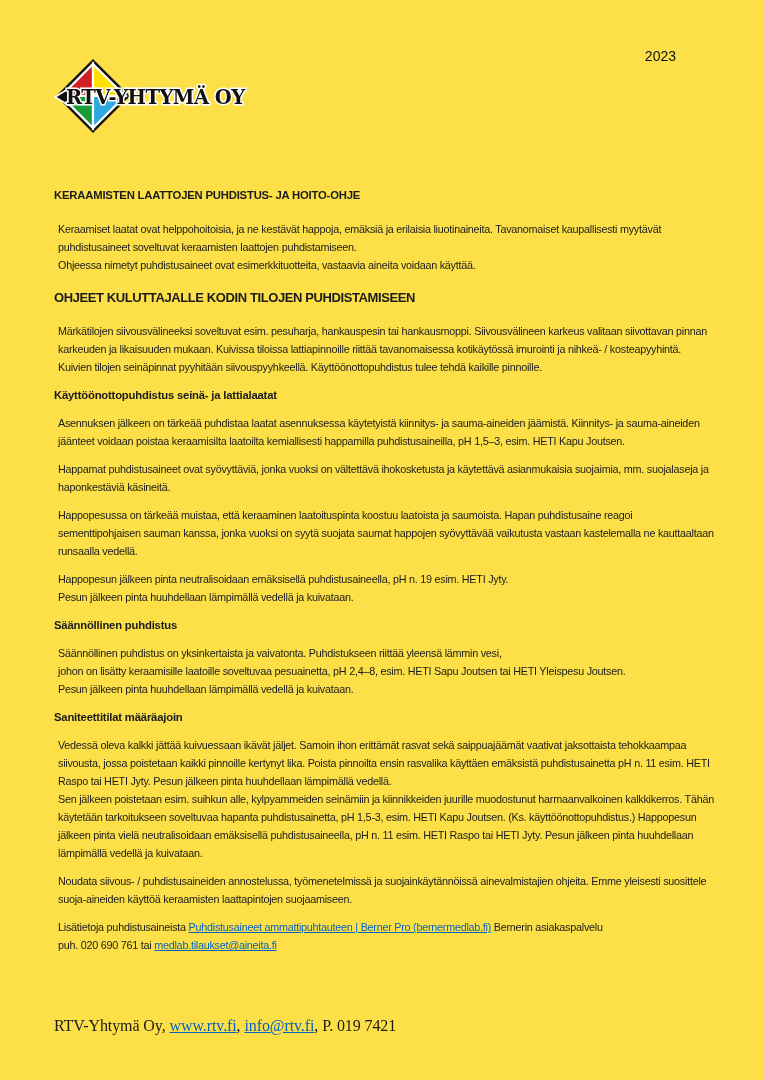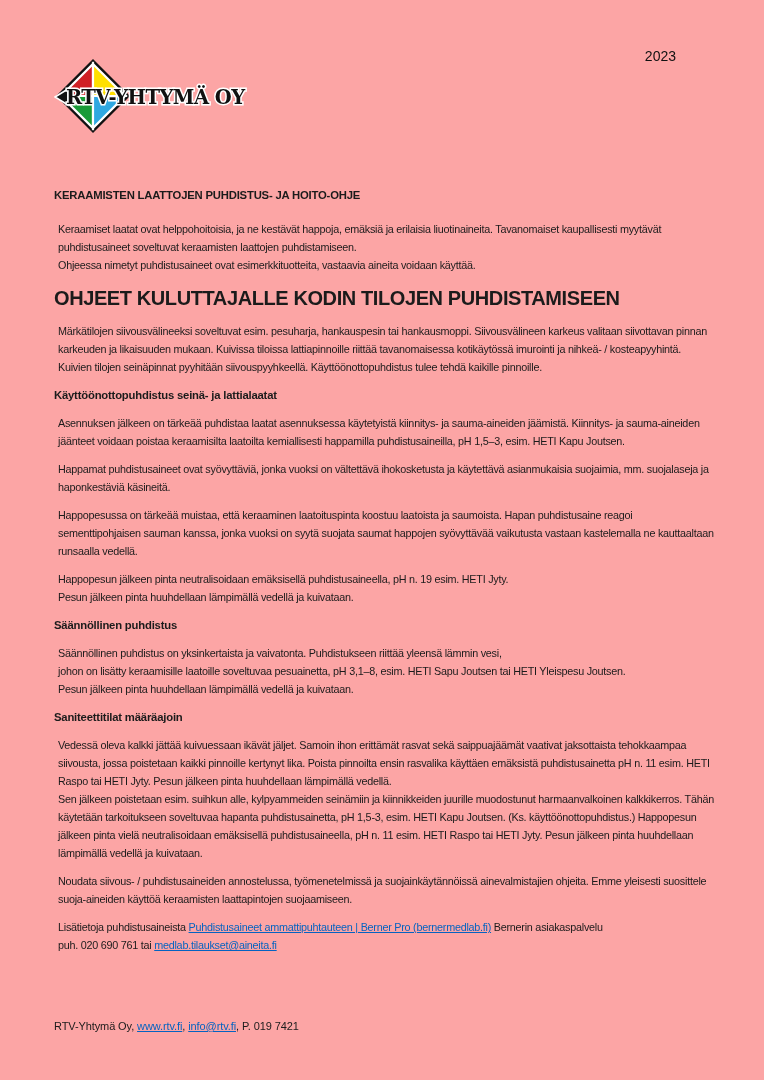--- a/index.html
+++ b/index.html
@@ -1,43 +1,43 @@
 <!DOCTYPE html>
 <html><head>
 <meta charset="utf-8">
 <style>
   html,body{margin:0;padding:0;background:#e9e9e9;}
   .page{
     position:relative;
     width:764px;height:1080px;
-    background:#fca5a5;
+    background:#fde047;
     font-family:"Liberation Sans",sans-serif;
     color:#1b1b1b;
     overflow:hidden;
   }
   .year{
     position:absolute;top:47px;right:88px;
     font-size:14px;line-height:18px;color:#111;
   }
   .logo{position:absolute;top:57px;left:54px;width:212px;height:82px;}
   .logo svg{display:block;}
   .content{
     position:absolute;top:177px;left:54px;width:666px;
     font-size:10.8px;line-height:18px;letter-spacing:-0.25px;
   }
   .para{margin:10px 4px 0;white-space:pre-line;}
   .h-small{margin:10px 0 0;font-size:11.3px;font-weight:bold;line-height:18px;letter-spacing:-0.2px;}
-  .h-large{margin:13px 0 0;font-size:20px;font-weight:bold;line-height:22px;letter-spacing:-0.4px;}
+  .h-large{margin:13px 0 0;font-size:13px;font-weight:bold;line-height:22px;letter-spacing:-0.4px;}
   .mt0{margin-top:9px;}
   .mt16{margin-top:16px;}
   .mt13{margin-top:13px;}
   a.doc-link{color:#0563c1;text-decoration:underline;cursor:pointer;}
   .footer{
     position:absolute;left:54px;top:1017px;
-    font-size:11px;line-height:18px;letter-spacing:-0.1px;
+    font-size:16px;line-height:18px;letter-spacing:-0.1px;font-family:Liberation Serif, serif;
   }
 </style>
 </head>
 <body>
 
 <div class="page">
 
   <div class="year">2023</div>
 
   <div class="logo">
@@ -63,21 +63,21 @@
     <h1 class="h-large">OHJEET KULUTTAJALLE KODIN TILOJEN PUHDISTAMISEEN</h1>
     <p class="para mt13">Märkätilojen siivousvälineeksi soveltuvat esim. pesuharja, hankauspesin tai hankausmoppi. Siivousvälineen karkeus valitaan siivottavan pinnan karkeuden ja likaisuuden mukaan. Kuivissa tiloissa lattiapinnoille riittää tavanomaisessa kotikäytössä imurointi ja nihkeä- / kosteapyyhintä. Kuivien tilojen seinäpinnat pyyhitään siivouspyyhkeellä. Käyttöönottopuhdistus tulee tehdä kaikille pinnoille.</p>
     <h3 class="h-small">Käyttöönottopuhdistus seinä- ja lattialaatat</h3>
     <p class="para">Asennuksen jälkeen on tärkeää puhdistaa laatat asennuksessa käytetyistä kiinnitys- ja sauma-aineiden jäämistä. Kiinnitys- ja sauma-aineiden jäänteet voidaan poistaa keraamisilta laatoilta kemiallisesti happamilla puhdistusaineilla, pH 1,5–3, esim. HETI Kapu Joutsen.</p>
     <p class="para">Happamat puhdistusaineet ovat syövyttäviä, jonka vuoksi on vältettävä ihokosketusta ja käytettävä asianmukaisia suojaimia, mm. suojalaseja ja haponkestäviä käsineitä.</p>
     <p class="para">Happopesussa on tärkeää muistaa, että keraaminen laatoituspinta koostuu laatoista ja saumoista. Hapan puhdistusaine reagoi sementtipohjaisen sauman kanssa, jonka vuoksi on syytä suojata saumat happojen syövyttävää vaikutusta vastaan kastelemalla ne kauttaaltaan runsaalla vedellä.</p>
     <p class="para">Happopesun jälkeen pinta neutralisoidaan emäksisellä puhdistusaineella, pH n. 19 esim. HETI Jyty.
 Pesun jälkeen pinta huuhdellaan lämpimällä vedellä ja kuivataan.</p>
     <h3 class="h-small">Säännöllinen puhdistus</h3>
     <p class="para">Säännöllinen puhdistus on yksinkertaista ja vaivatonta. Puhdistukseen riittää yleensä lämmin vesi,
-johon on lisätty keraamisille laatoille soveltuvaa pesuainetta, pH 3,1–8, esim. HETI Sapu Joutsen tai HETI Yleispesu Joutsen.
+johon on lisätty keraamisille laatoille soveltuvaa pesuainetta, pH 2,4–8, esim. HETI Sapu Joutsen tai HETI Yleispesu Joutsen.
 Pesun jälkeen pinta huuhdellaan lämpimällä vedellä ja kuivataan.</p>
     <h3 class="h-small">Saniteettitilat määräajoin</h3>
     <p class="para">Vedessä oleva kalkki jättää kuivuessaan ikävät jäljet. Samoin ihon erittämät rasvat sekä saippuajäämät vaativat jaksottaista tehokkaampaa siivousta, jossa poistetaan kaikki pinnoille kertynyt lika. Poista pinnoilta ensin rasvalika käyttäen emäksistä puhdistusainetta pH n. 11 esim. HETI Raspo tai HETI Jyty. Pesun jälkeen pinta huuhdellaan lämpimällä vedellä.
 Sen jälkeen poistetaan esim. suihkun alle, kylpyammeiden seinämiin ja kiinnikkeiden juurille muodostunut harmaanvalkoinen kalkkikerros. Tähän käytetään tarkoitukseen soveltuvaa hapanta puhdistusainetta, pH 1,5-3, esim. HETI Kapu Joutsen. (Ks. käyttöönottopuhdistus.) Happopesun jälkeen pinta vielä neutralisoidaan emäksisellä puhdistusaineella, pH n. 11 esim. HETI Raspo tai HETI Jyty. Pesun jälkeen pinta huuhdellaan lämpimällä vedellä ja kuivataan.</p>
     <p class="para">Noudata siivous- / puhdistusaineiden annostelussa, työmenetelmissä ja suojainkäytännöissä ainevalmistajien ohjeita. Emme yleisesti suosittele suoja-aineiden käyttöä keraamisten laattapintojen suojaamiseen.</p>
     <p class="para"><span>Lisätietoja puhdistusaineista </span><a class="doc-link">Puhdistusaineet ammattipuhtauteen | Berner Pro (bernermedlab.fi)</a><span> Bernerin asiakaspalvelu
 puh. 020 690 761 tai </span><a class="doc-link">medlab.tilaukset@aineita.fi</a></p>
   </div>
 
   <div class="footer"><span>RTV-Yhtymä Oy, </span><a class="doc-link">www.rtv.fi</a><span>, </span><a class="doc-link">info@rtv.fi</a><span>, P. 019 7421</span></div>

